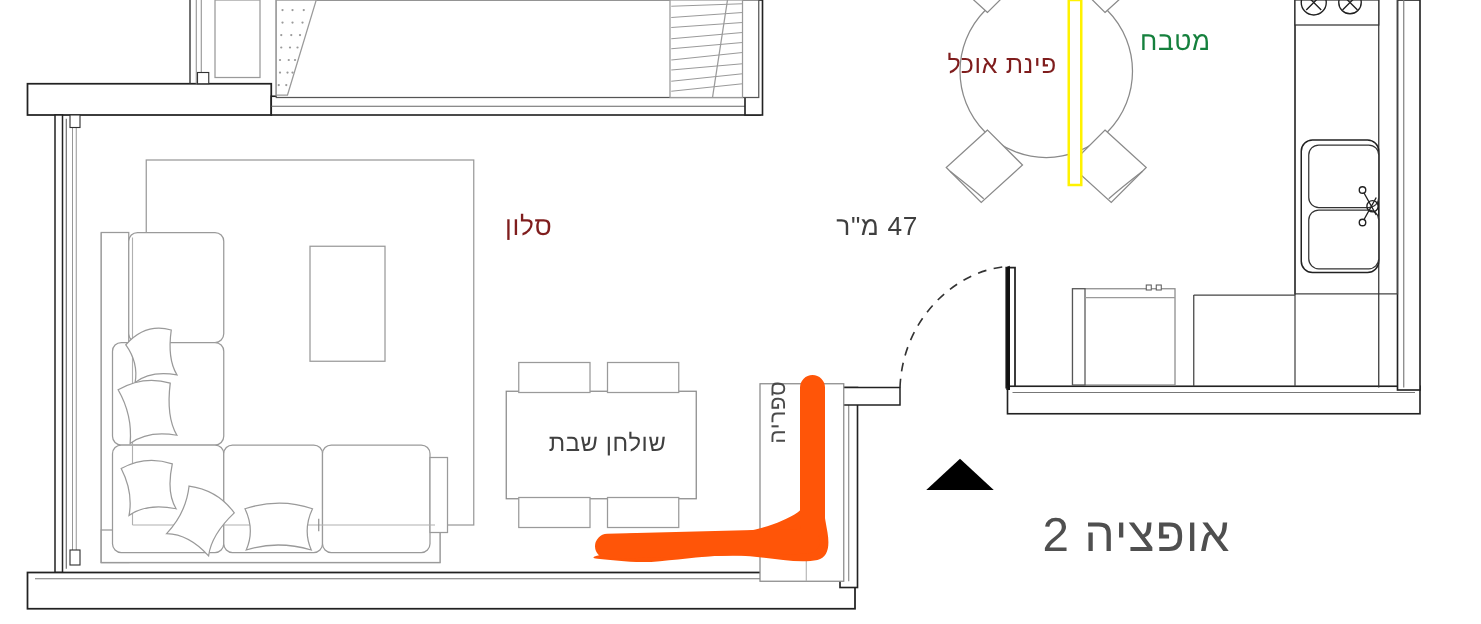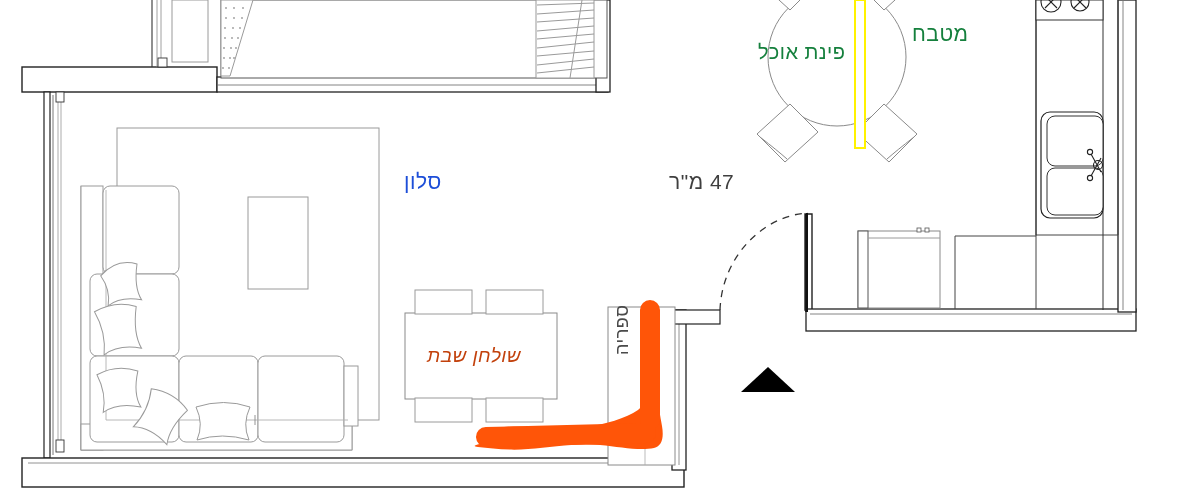--- a/index.html
+++ b/index.html
@@ -31,42 +31,41 @@
     font-family: "Liberation Sans", sans-serif;
     color: #3a3a3a;
     direction: rtl;
     unicode-bidi: bidi-override;
     white-space: nowrap;
     letter-spacing: 0.5px;
   }
   #label-salon {
     left: 404px; top: 170px;
     font-size: 21px;
-    color: #1d4ed8;
+    color: #7f1d1d;
   }
   #label-area {
     left: 669px; top: 170px;
     font-size: 21px;
     color: #3f3f3f;
   }
   #label-kitchen {
     left: 912px; top: 22px;
     font-size: 21px;
     color: #15803d;
   }
   #label-dining-nook {
     left: 758px; top: 41px;
     font-size: 20px;
-    color: #15803d;
+    color: #7f1d1d;
   }
   #label-sabbath-table {
-    left: 427px; top: 345px;
+    left: 439px; top: 345px;
     font-size: 19px;
-    color: #c2410c;
-    font-style: italic;
+    color: #404040;
   }
   #label-library {
     left: 612px; top: 355px;
     font-size: 18px;
     color: #4a4a4a;
     transform: rotate(-90deg);
     transform-origin: left top;
   }
   #label-option {
     left: 834px; top: 408px;
@@ -293,14 +292,15 @@
       <polygon points="768,367 795,392 741,392" fill="#000000" stroke="none"></polygon>
     </g>
   </svg>
 
   <div class="lbl" id="label-salon">סלון</div>
   <div class="lbl" id="label-area">74 מ"ר</div>
   <div class="lbl" id="label-kitchen">מטבח</div>
   <div class="lbl" id="label-dining-nook">פינת אוכל</div>
   <div class="lbl" id="label-sabbath-table">שולחן שבת</div>
   <div class="lbl" id="label-library">ספריה</div>
+  <div class="lbl" id="label-option">אופציה 2</div>
 
 </div>
 
 </body></html>

